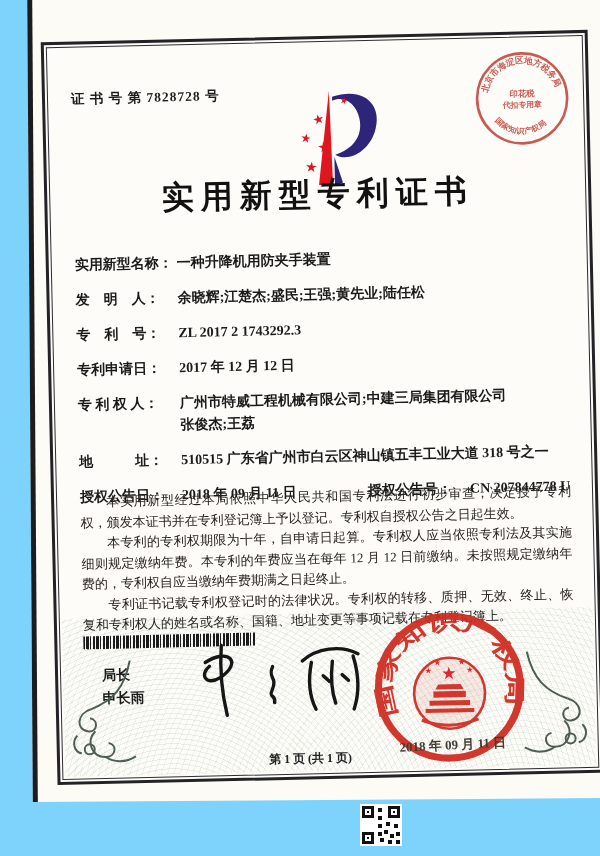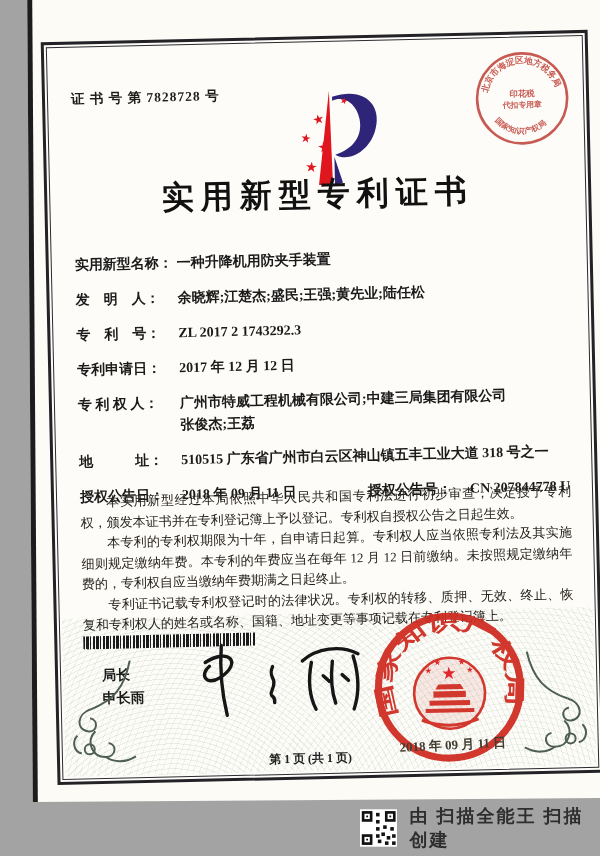--- a/index.html
+++ b/index.html
@@ -1,17 +1,17 @@
 <!DOCTYPE html>
 <html><head>
 <meta charset="utf-8">
 <style>
   html,body{margin:0;padding:0;width:600px;height:856px;background:#ffffff;overflow:hidden;
     font-family:"Liberation Serif","DejaVu Serif",serif;}
-  .photo{position:relative;width:600px;height:856px;background:#a3a3a3;}
+  .photo{position:relative;width:600px;height:856px;background:#7dd3fc;}
   
   .paper{position:absolute;left:30px;top:-6px;width:575px;height:806px;background:#fcfbf6;
     border-left:5px solid #1c1c1e;transform:rotate(-0.4deg);}
   
   .cert{position:absolute;left:14px;top:42px;width:541px;height:737px;background:#fdfcf8;
     border:3px solid #232327;transform:rotate(-0.9deg);transform-origin:50% 50%;}
   .cert::before{content:"";position:absolute;inset:2px;border:1px solid #2b2b30;pointer-events:none;}
   .guilloche{position:absolute;left:5px;right:5px;bottom:5px;height:158px;opacity:.55;
     background:
       repeating-radial-gradient(circle at 20% 160%, rgba(126,162,128,.28) 0 1px, transparent 1px 5px),
@@ -220,15 +220,14 @@
         <rect x="28" y="36" width="4" height="4"></rect>
           <rect x="36" y="36" width="4" height="4"></rect>
         <rect x="5" y="5" width="6" height="6" fill="#fff"></rect>
           <rect x="31" y="5" width="6" height="6" fill="#fff"></rect>
         <rect x="5" y="31" width="6" height="6" fill="#fff"></rect>
         <rect x="7" y="7" width="2" height="2"></rect>
           <rect x="33" y="7" width="2" height="2"></rect>
         <rect x="7" y="33" width="2" height="2"></rect>
       </g>
     </svg>
-    <span class="scantext">由 扫描全能王 扫描创建</span>
   </div>
 </div>
 
 </body></html>

